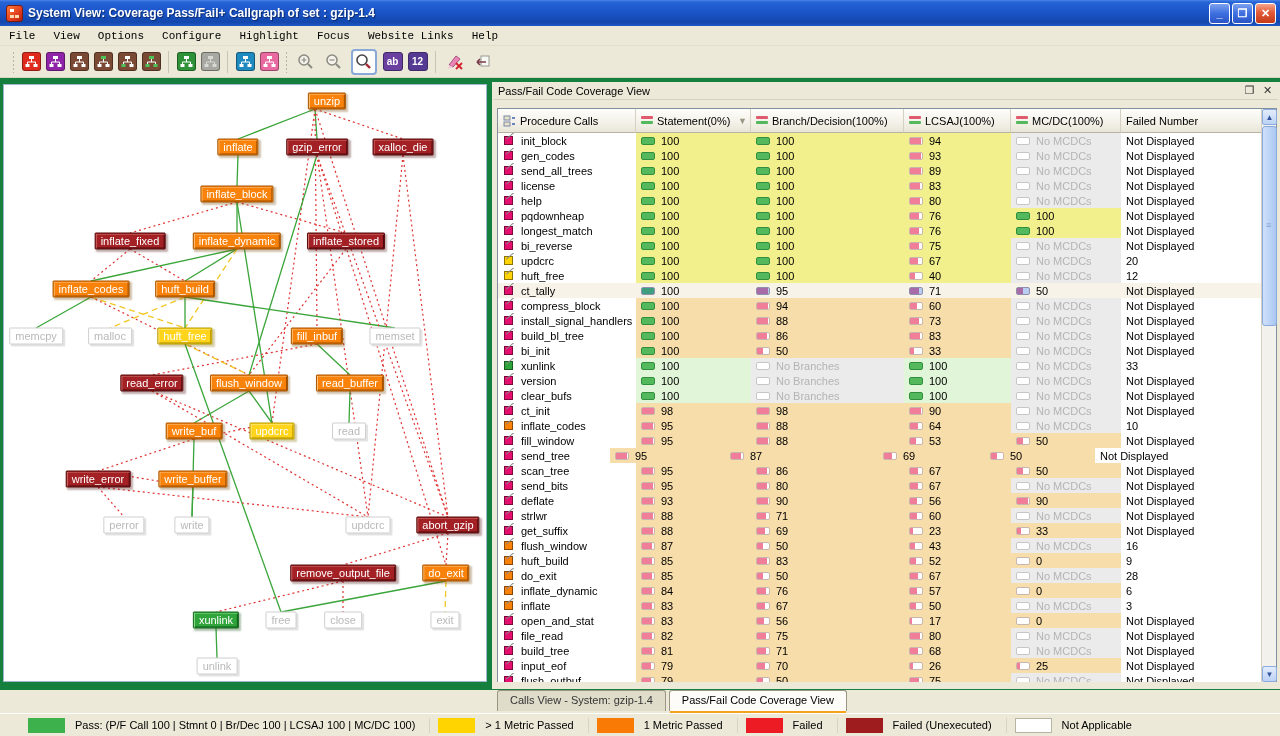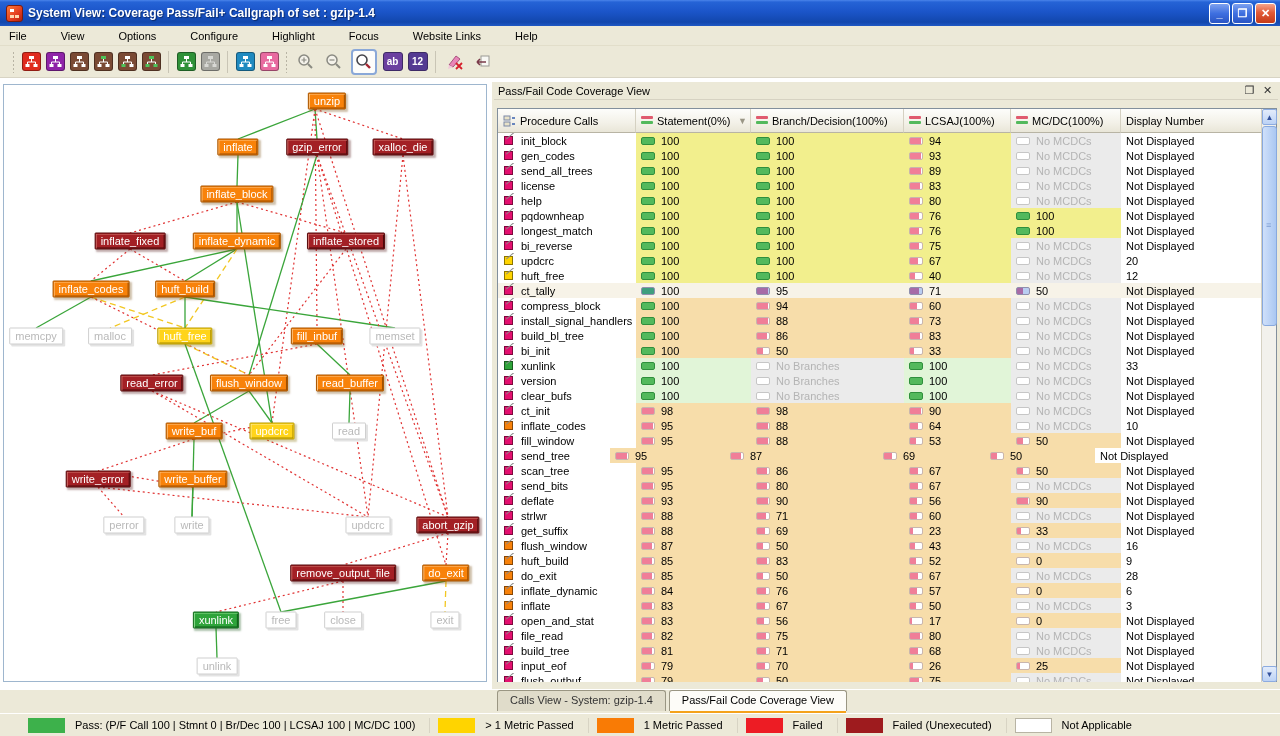--- a/index.html
+++ b/index.html
@@ -1,36 +1,36 @@
 <!DOCTYPE html>
 <html><head>
 <meta charset="utf-8">
 <style>
   * { box-sizing: border-box; margin: 0; padding: 0; }
   html,body { width:1280px; height:736px; overflow:hidden; }
   body { font-family:"Liberation Sans", sans-serif; font-size:11px; background:#ece9d8; }
-  .window { position:relative; width:1280px; height:736px; background:#ffffff; }
+  .window { position:relative; width:1280px; height:736px; background:#15803d; }
 
   
   .titlebar { position:absolute; left:0; top:0; width:1280px; height:26px;
     background:linear-gradient(180deg,#4a84ea 0%,#2563d6 8%,#1b55c9 45%,#1247ad 85%,#2058c4 100%);
     display:flex; align-items:center; padding:0 4px; }
   .app-icon { width:17px; height:17px; border-radius:3px; margin:0 5px 0 2px;
     background:linear-gradient(135deg,#ff7b3a 0%,#e23c1e 60%,#b02210 100%); border:1px solid #7d1a0c; position:relative; }
   .app-icon:before { content:""; position:absolute; left:3px; top:3px; width:4px; height:3px; background:#fff; box-shadow:5px 6px 0 #ffd9b0, 0 6px 0 #ffd9b0; }
   .title-text { color:#fff; font-weight:bold; font-size:12px; text-shadow:1px 1px 1px #0a2a6b; flex:1; }
   .win-btns { display:flex; gap:2px; }
   .win-btn { width:21px; height:21px; border-radius:3px; border:1px solid #fff;
     background:linear-gradient(180deg,#7da1ef 0%,#3e6fe0 50%,#2a55c4 100%); color:#fff; font-size:11px;
     display:flex; align-items:center; justify-content:center; font-weight:bold; }
   .win-btn.close { background:linear-gradient(180deg,#f5a48b 0%,#e25b38 45%,#c53a18 100%); }
 
   
   .menubar { position:absolute; left:0; top:26px; width:1280px; height:20px; background:#ece9d8;
-    display:flex; align-items:center; gap:16px; border-bottom:1px solid #e2deca; }
+    display:flex; align-items:center; gap:0; border-bottom:1px solid #e2deca;font-family:Liberation Mono, monospace; }
   .menu-item { padding:2px 9px; color:#000; }
 
   
   .toolbar { position:absolute; left:0; top:46px; width:1280px; height:32px; background:#ece9d8;
     display:flex; align-items:center; padding-left:8px; border-bottom:1px solid #d8d4c4; }
   .grip { width:3px; height:22px; margin:0 4px; background-image:radial-gradient(#b8b4a4 1px, transparent 1px); background-size:3px 4px; }
   .tbi { width:19px; height:19px; border-radius:3px; margin:0 2.5px; display:flex; align-items:center; justify-content:center; border:1px solid rgba(0,0,0,0.35); }
   .tbi svg { display:block; }
   .tbtxt { width:20px; height:19px; border-radius:3px; margin:0 2.5px; color:#fff; font-size:10px; font-weight:bold;
     display:flex; align-items:center; justify-content:center; border:1px solid #3d2a66; }
@@ -388,21 +388,21 @@
           <span>LCSAJ(100%)</span>
         </div>
         <div class="th" style="width:110px">
           <span class="metric-ico">
               <i></i>
               <i></i>
             </span>
           <span>MC/DC(100%)</span>
         </div>
         <div class="th" style="width:141px; border-right:none">
-          <span>Display Number</span>
+          <span>Failed Number</span>
         </div>
       </div>
       <div class="tbody" id="tbody">
           <div class="trow">
             <div class="td" style="width: 138px; background: rgb(255, 255, 255);">
               <span class="proc-icon" style="background: rgb(228, 15, 111);"></span>
               <span>init_block</span>
             </div>
             <div class="td" style="width: 115px; background: rgb(242, 239, 141);">
               <span class="chip" style="background: linear-gradient(to right, rgb(83, 185, 92) 100%, rgb(255, 255, 255) 100%); border-color: rgb(47, 143, 60);"></span>

